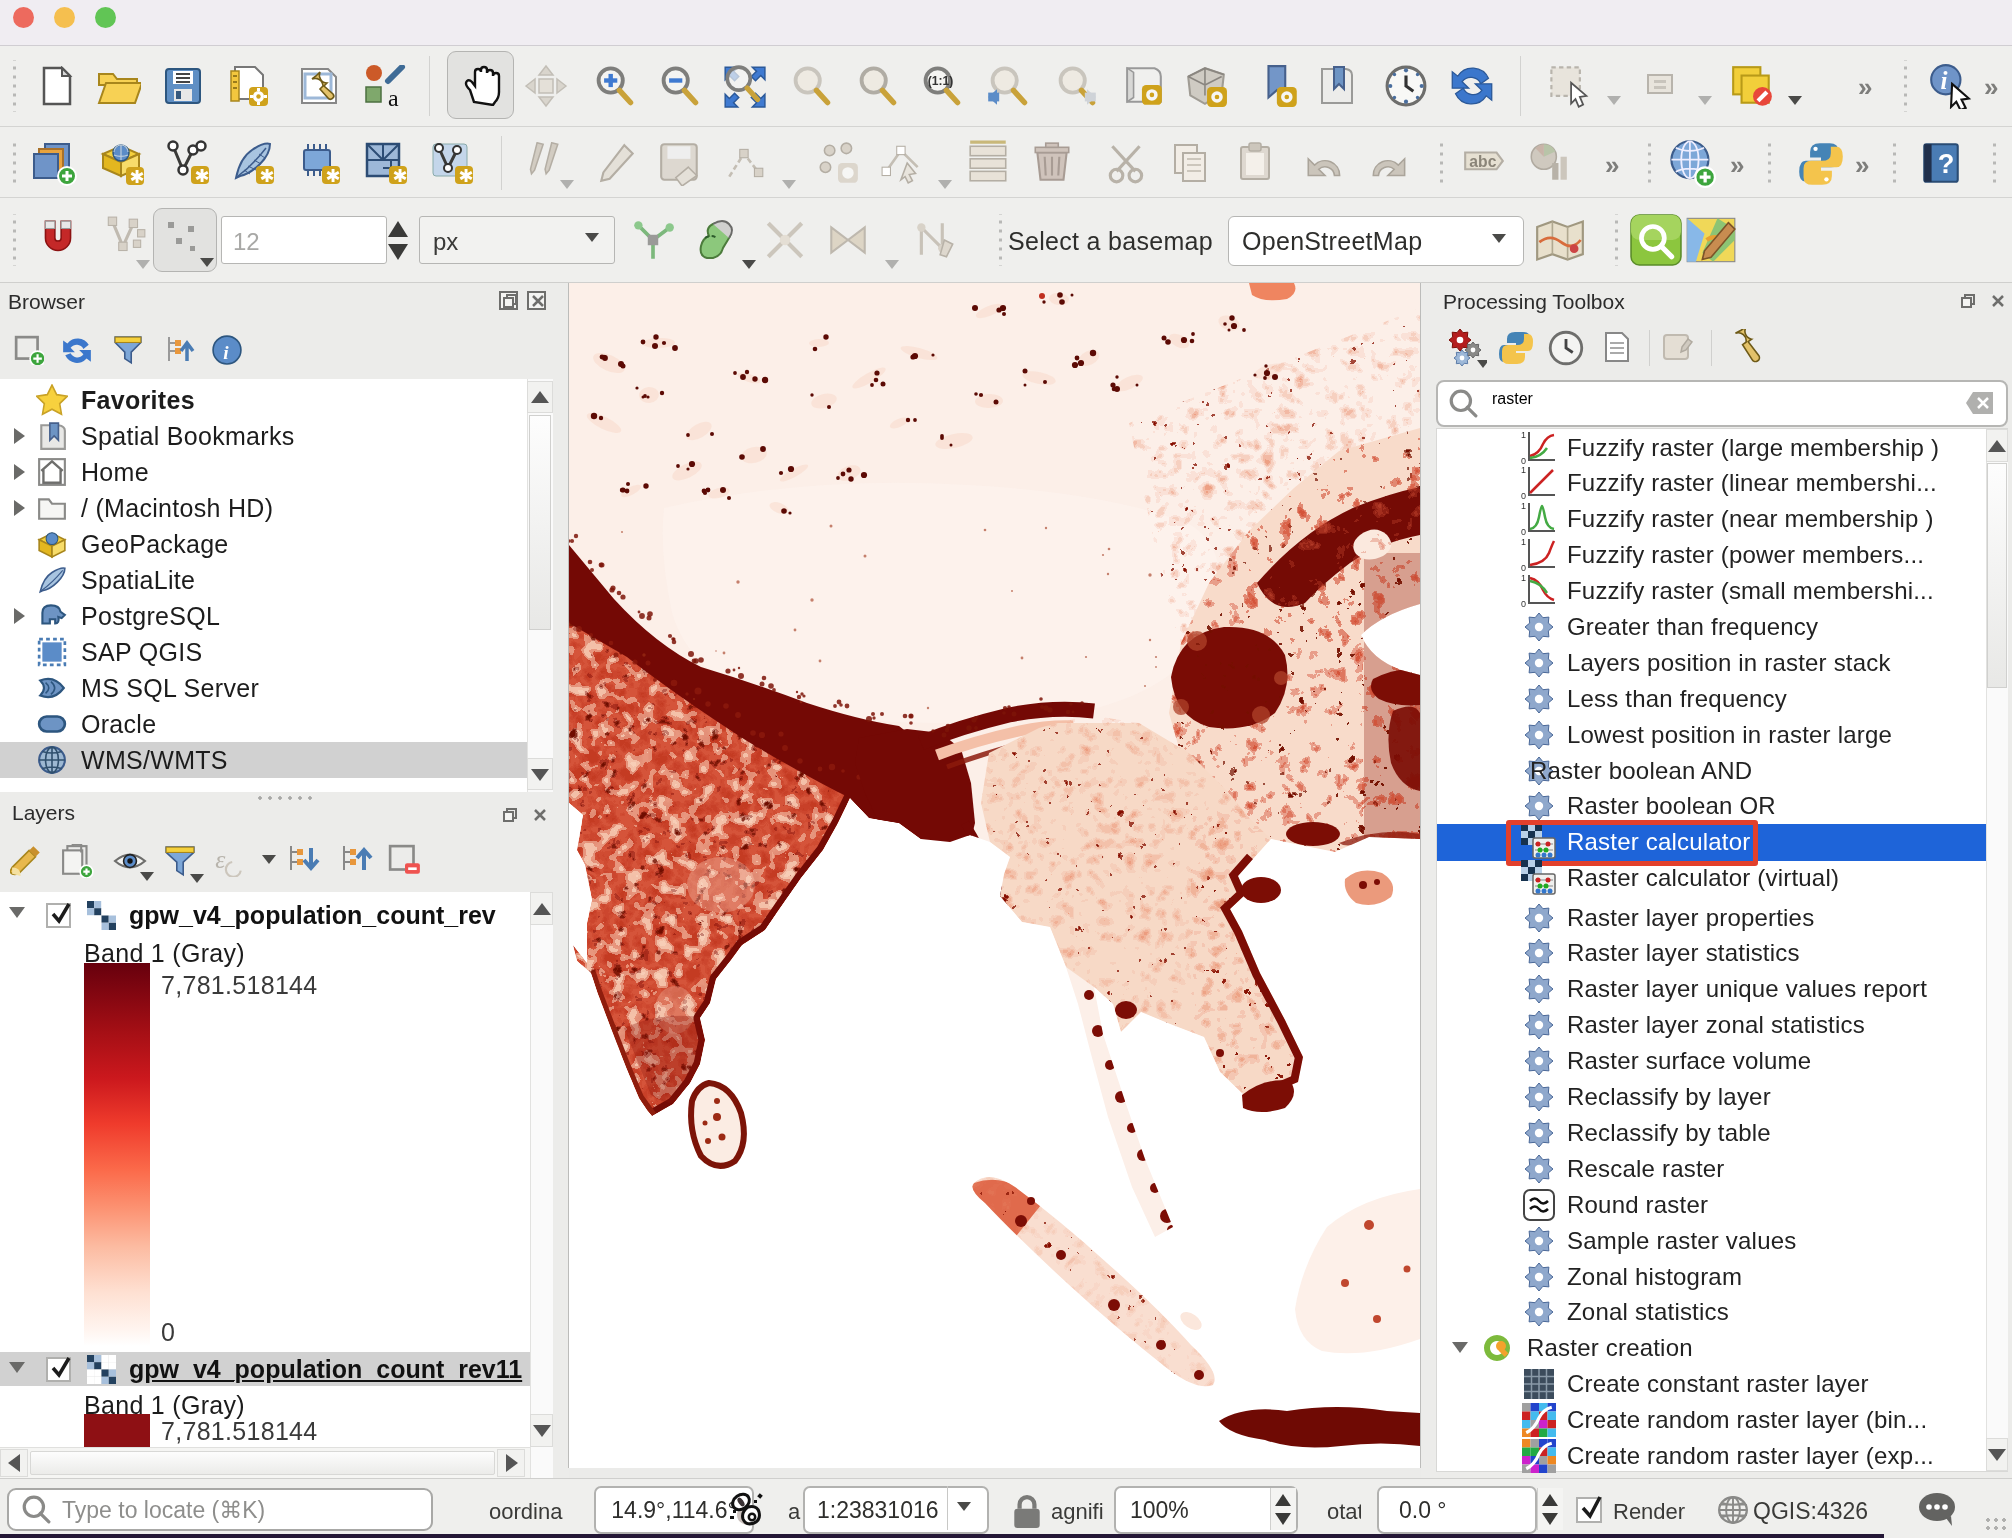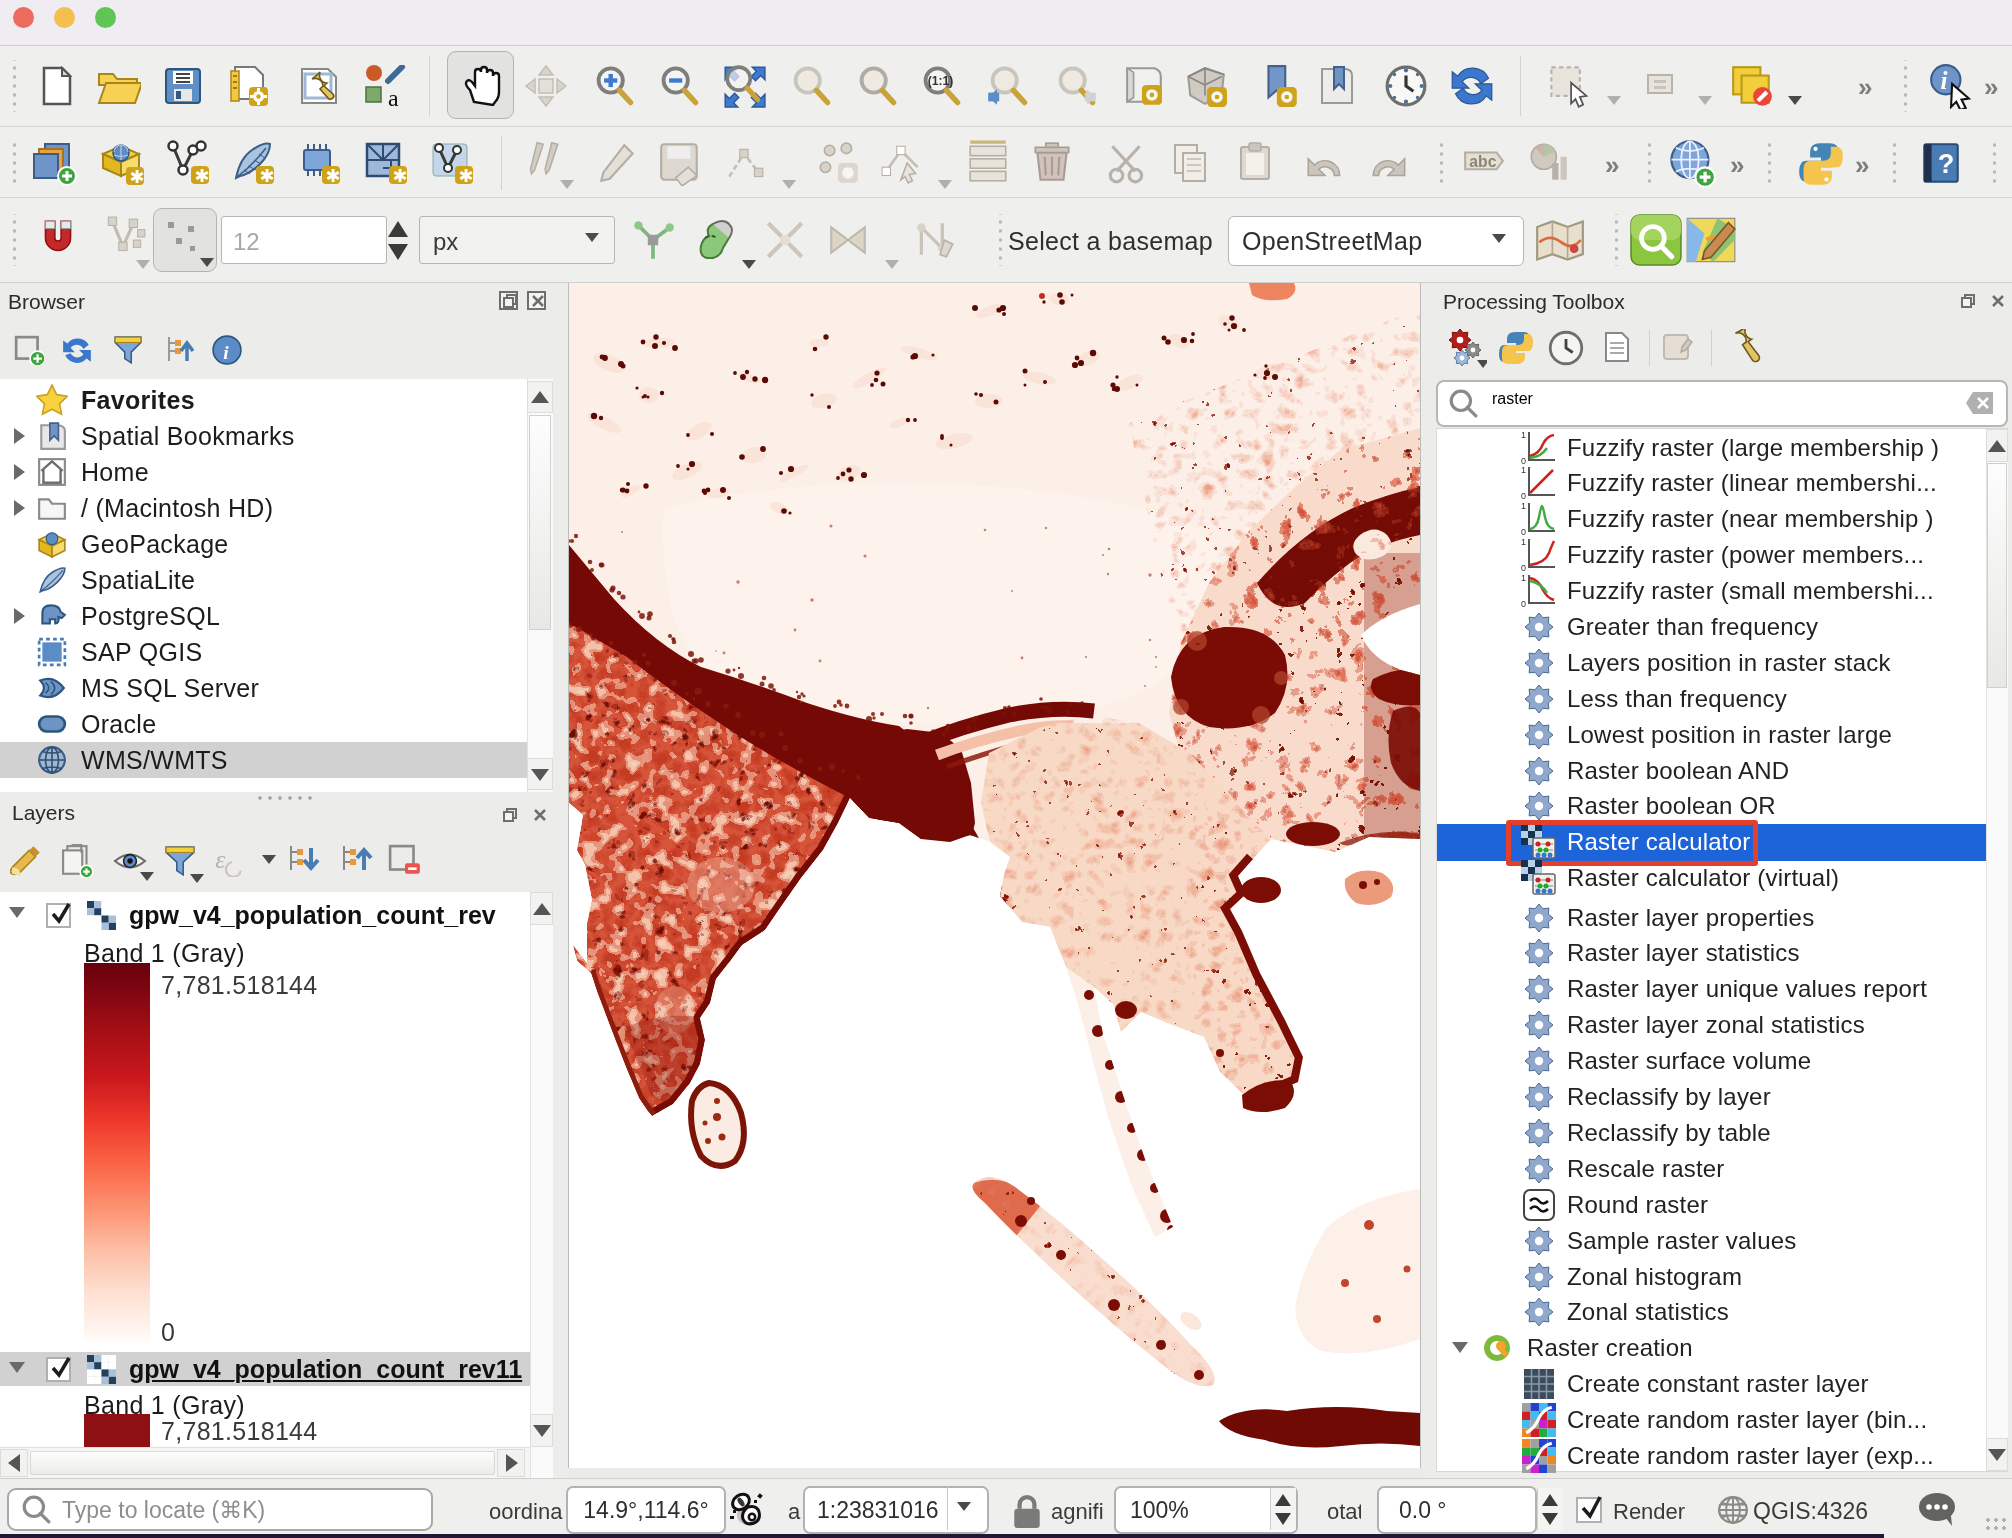--- a/index.html
+++ b/index.html
@@ -1328,21 +1328,21 @@
 <div class="listrow" style="left:1567px;top:685px">Less than frequency</div>
 <svg class="ic" style="left:1522px;top:718px" width="34" height="34" viewBox="0 0 34 34">
     <polygon points="31.0 17.0,26.3 20.9,26.9 26.9,20.9 26.3,17.0 31.0,13.1 26.3,7.1 26.9,7.7 20.9,3.0 17.0,7.7 13.1,7.1 7.1,13.1 7.7,17.0 3.0,20.9 7.7,26.9 7.1,26.3 13.1" fill="#8fa8cc" stroke="#4a6898" stroke-width="1"></polygon>
     <circle cx="17" cy="17" r="4.2" fill="#fff"></circle>
   </svg>
 <div class="listrow" style="left:1567px;top:721px">Lowest position in raster large</div>
 <svg class="ic" style="left:1522px;top:754px" width="34" height="34" viewBox="0 0 34 34">
     <polygon points="31.0 17.0,26.3 20.9,26.9 26.9,20.9 26.3,17.0 31.0,13.1 26.3,7.1 26.9,7.7 20.9,3.0 17.0,7.7 13.1,7.1 7.1,13.1 7.7,17.0 3.0,20.9 7.7,26.9 7.1,26.3 13.1" fill="#8fa8cc" stroke="#4a6898" stroke-width="1"></polygon>
     <circle cx="17" cy="17" r="4.2" fill="#fff"></circle>
   </svg>
-<div class="listrow" style="left:1567px;top:757px">Raster boolean AND</div>
+<div class="listrow" style="left:1530px;top:757px">Raster boolean AND</div>
 <svg class="ic" style="left:1522px;top:789px" width="34" height="34" viewBox="0 0 34 34">
     <polygon points="31.0 17.0,26.3 20.9,26.9 26.9,20.9 26.3,17.0 31.0,13.1 26.3,7.1 26.9,7.7 20.9,3.0 17.0,7.7 13.1,7.1 7.1,13.1 7.7,17.0 3.0,20.9 7.7,26.9 7.1,26.3 13.1" fill="#8fa8cc" stroke="#4a6898" stroke-width="1"></polygon>
     <circle cx="17" cy="17" r="4.2" fill="#fff"></circle>
   </svg>
 <div class="listrow" style="left:1567px;top:792px">Raster boolean OR</div>
 <div class="abs" style="left:1437px;top:824px;width:549px;height:37px;background:#1e64d9"></div>
 <svg class="ic" style="left:1521px;top:824px" width="36" height="36" viewBox="0 0 36 36">
     <g>
       <rect x="0" y="0" width="7" height="7" fill="#16324f"></rect>
       <rect x="7" y="0" width="7" height="7" fill="#b8d0e8"></rect>
@@ -1511,21 +1511,21 @@
   </svg>
 <div class="listrow" style="left:1567px;top:1442px">Create random raster layer (exp...</div>
 <div id="statusbar"></div>
 <div class="abs" style="left:7px;top:1488px;width:426px;height:43px;background:#fff;border:2px solid #a8a8a6;border-radius:9px"></div>
 <svg class="ic" style="left:21px;top:1494px" width="30" height="30" viewBox="0 0 28 28">
     <circle cx="12" cy="12" r="9" fill="none" stroke="#8a8a88" stroke-width="3"></circle>
     <line x1="18" y1="18" x2="26" y2="26" stroke="#8a8a88" stroke-width="3" stroke-linecap="round"></line>
   </svg>
 <div class="sbtext" style="left:62px;top:1497px;color:#8e8e8c;font-size:23px">Type to locate (⌘K)</div>
 <div class="sbtext" style="left:489px;top:1499px">oordina</div>
-<div class="sbbox" style="left:566px;top:1486px;width:160px;text-align:center;padding-top:9px">14.9°,114.6°</div>
+<div class="sbbox" style="left:594px;top:1486px;width:160px;text-align:center;padding-top:9px">14.9°,114.6°</div>
 <svg class="ic" style="left:728px;top:1490px" width="40" height="40" viewBox="0 0 40 40">
     <ellipse cx="20" cy="25" rx="11" ry="10" fill="#cbc2be"></ellipse>
     <ellipse cx="13" cy="12" rx="9" ry="7" fill="#fff" stroke="#111" stroke-width="3" transform="rotate(-35 13 12)"></ellipse>
     <ellipse cx="13" cy="12" rx="2.5" ry="5" fill="#3a3234" transform="rotate(-35 13 12)"></ellipse>
     <path d="M20 17 q9-2 11 5 q2 8-5 11 q-8 3-11-4 q-2-7 5-12 z" fill="#fff" stroke="#111" stroke-width="3"></path>
     <circle cx="24" cy="27" r="3.2" fill="none" stroke="#111" stroke-width="2.5"></circle>
     <g fill="#111">
       <rect x="30" y="4" width="4" height="4" transform="rotate(40 32 6)"></rect>
       <rect x="26" y="10" width="3" height="3"></rect>
       <rect x="2" y="26" width="4" height="3"></rect>

